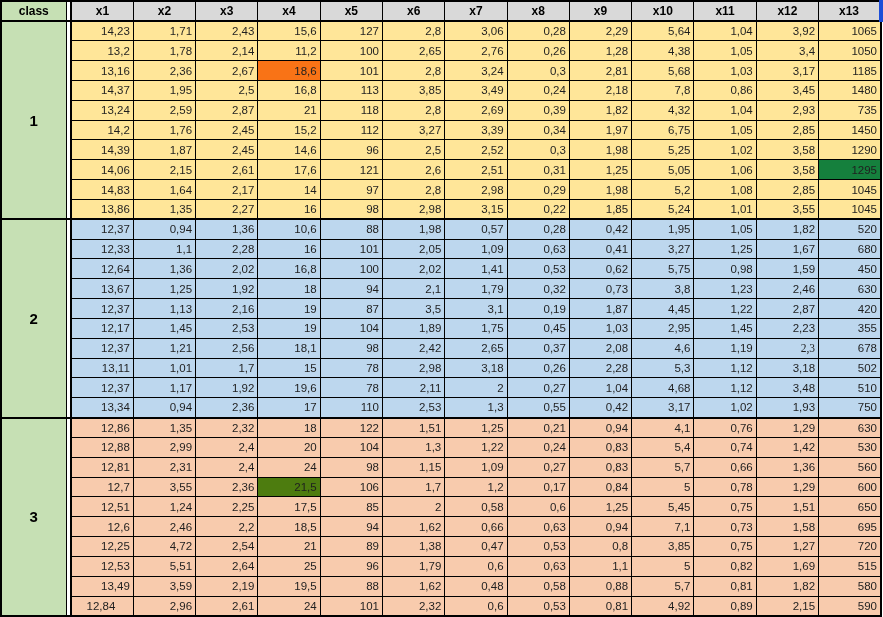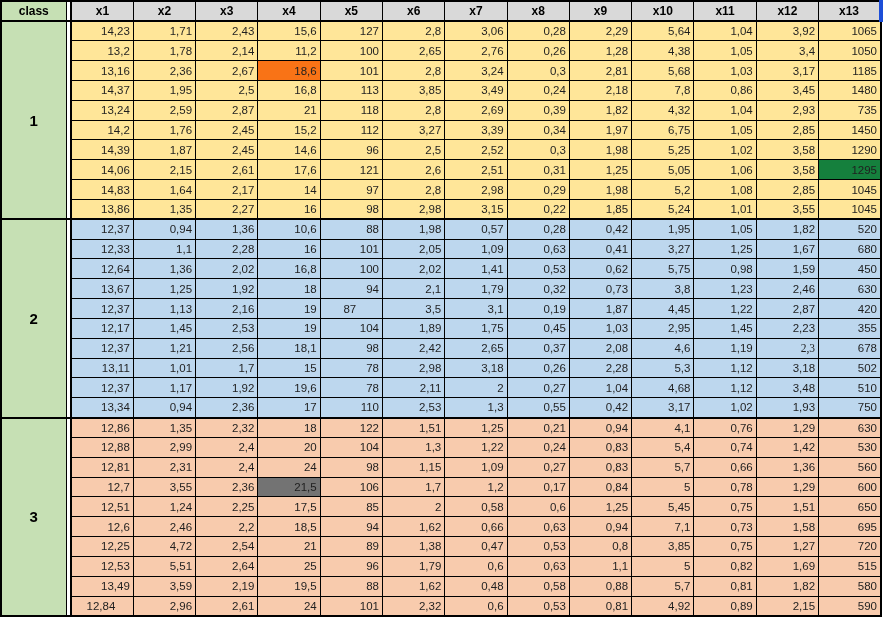--- a/index.html
+++ b/index.html
@@ -286,21 +286,21 @@
           <td class="datacell" style="background: rgb(189, 215, 238);">3,8</td>
           <td class="datacell" style="background: rgb(189, 215, 238);">1,23</td>
           <td class="datacell" style="background: rgb(189, 215, 238);">2,46</td>
           <td class="datacell" style="background: rgb(189, 215, 238);">630</td>
         </tr>
         <tr>
           <td class="datacell" style="background: rgb(189, 215, 238);">12,37</td>
           <td class="datacell" style="background: rgb(189, 215, 238);">1,13</td>
           <td class="datacell" style="background: rgb(189, 215, 238);">2,16</td>
           <td class="datacell" style="background: rgb(189, 215, 238);">19</td>
-          <td class="datacell" style="background: rgb(189, 215, 238); text-align: center;">87</td>
+          <td class="datacell" style="background: rgb(189, 215, 238);">87</td>
           <td class="datacell" style="background: rgb(189, 215, 238);">3,5</td>
           <td class="datacell" style="background: rgb(189, 215, 238);">3,1</td>
           <td class="datacell" style="background: rgb(189, 215, 238);">0,19</td>
           <td class="datacell" style="background: rgb(189, 215, 238);">1,87</td>
           <td class="datacell" style="background: rgb(189, 215, 238);">4,45</td>
           <td class="datacell" style="background: rgb(189, 215, 238);">1,22</td>
           <td class="datacell" style="background: rgb(189, 215, 238);">2,87</td>
           <td class="datacell" style="background: rgb(189, 215, 238);">420</td>
         </tr>
         <tr>
@@ -422,21 +422,21 @@
           <td class="datacell" style="background: rgb(248, 203, 173);">0,83</td>
           <td class="datacell" style="background: rgb(248, 203, 173);">5,7</td>
           <td class="datacell" style="background: rgb(248, 203, 173);">0,66</td>
           <td class="datacell" style="background: rgb(248, 203, 173);">1,36</td>
           <td class="datacell" style="background: rgb(248, 203, 173);">560</td>
         </tr>
         <tr>
           <td class="datacell" style="background: rgb(248, 203, 173);">12,7</td>
           <td class="datacell" style="background: rgb(248, 203, 173);">3,55</td>
           <td class="datacell" style="background: rgb(248, 203, 173);">2,36</td>
-          <td class="datacell" style="background: #737373; margin-top: 40px;">21,5</td>
+          <td class="datacell" style="background: #4d7c0f; margin-top: 40px;">21,5</td>
           <td class="datacell" style="background: rgb(248, 203, 173);">106</td>
           <td class="datacell" style="background: rgb(248, 203, 173);">1,7</td>
           <td class="datacell" style="background: rgb(248, 203, 173);">1,2</td>
           <td class="datacell" style="background: rgb(248, 203, 173);">0,17</td>
           <td class="datacell" style="background: rgb(248, 203, 173);">0,84</td>
           <td class="datacell" style="background: rgb(248, 203, 173);">5</td>
           <td class="datacell" style="background: rgb(248, 203, 173);">0,78</td>
           <td class="datacell" style="background: rgb(248, 203, 173);">1,29</td>
           <td class="datacell" style="background: rgb(248, 203, 173);">600</td>
         </tr>

